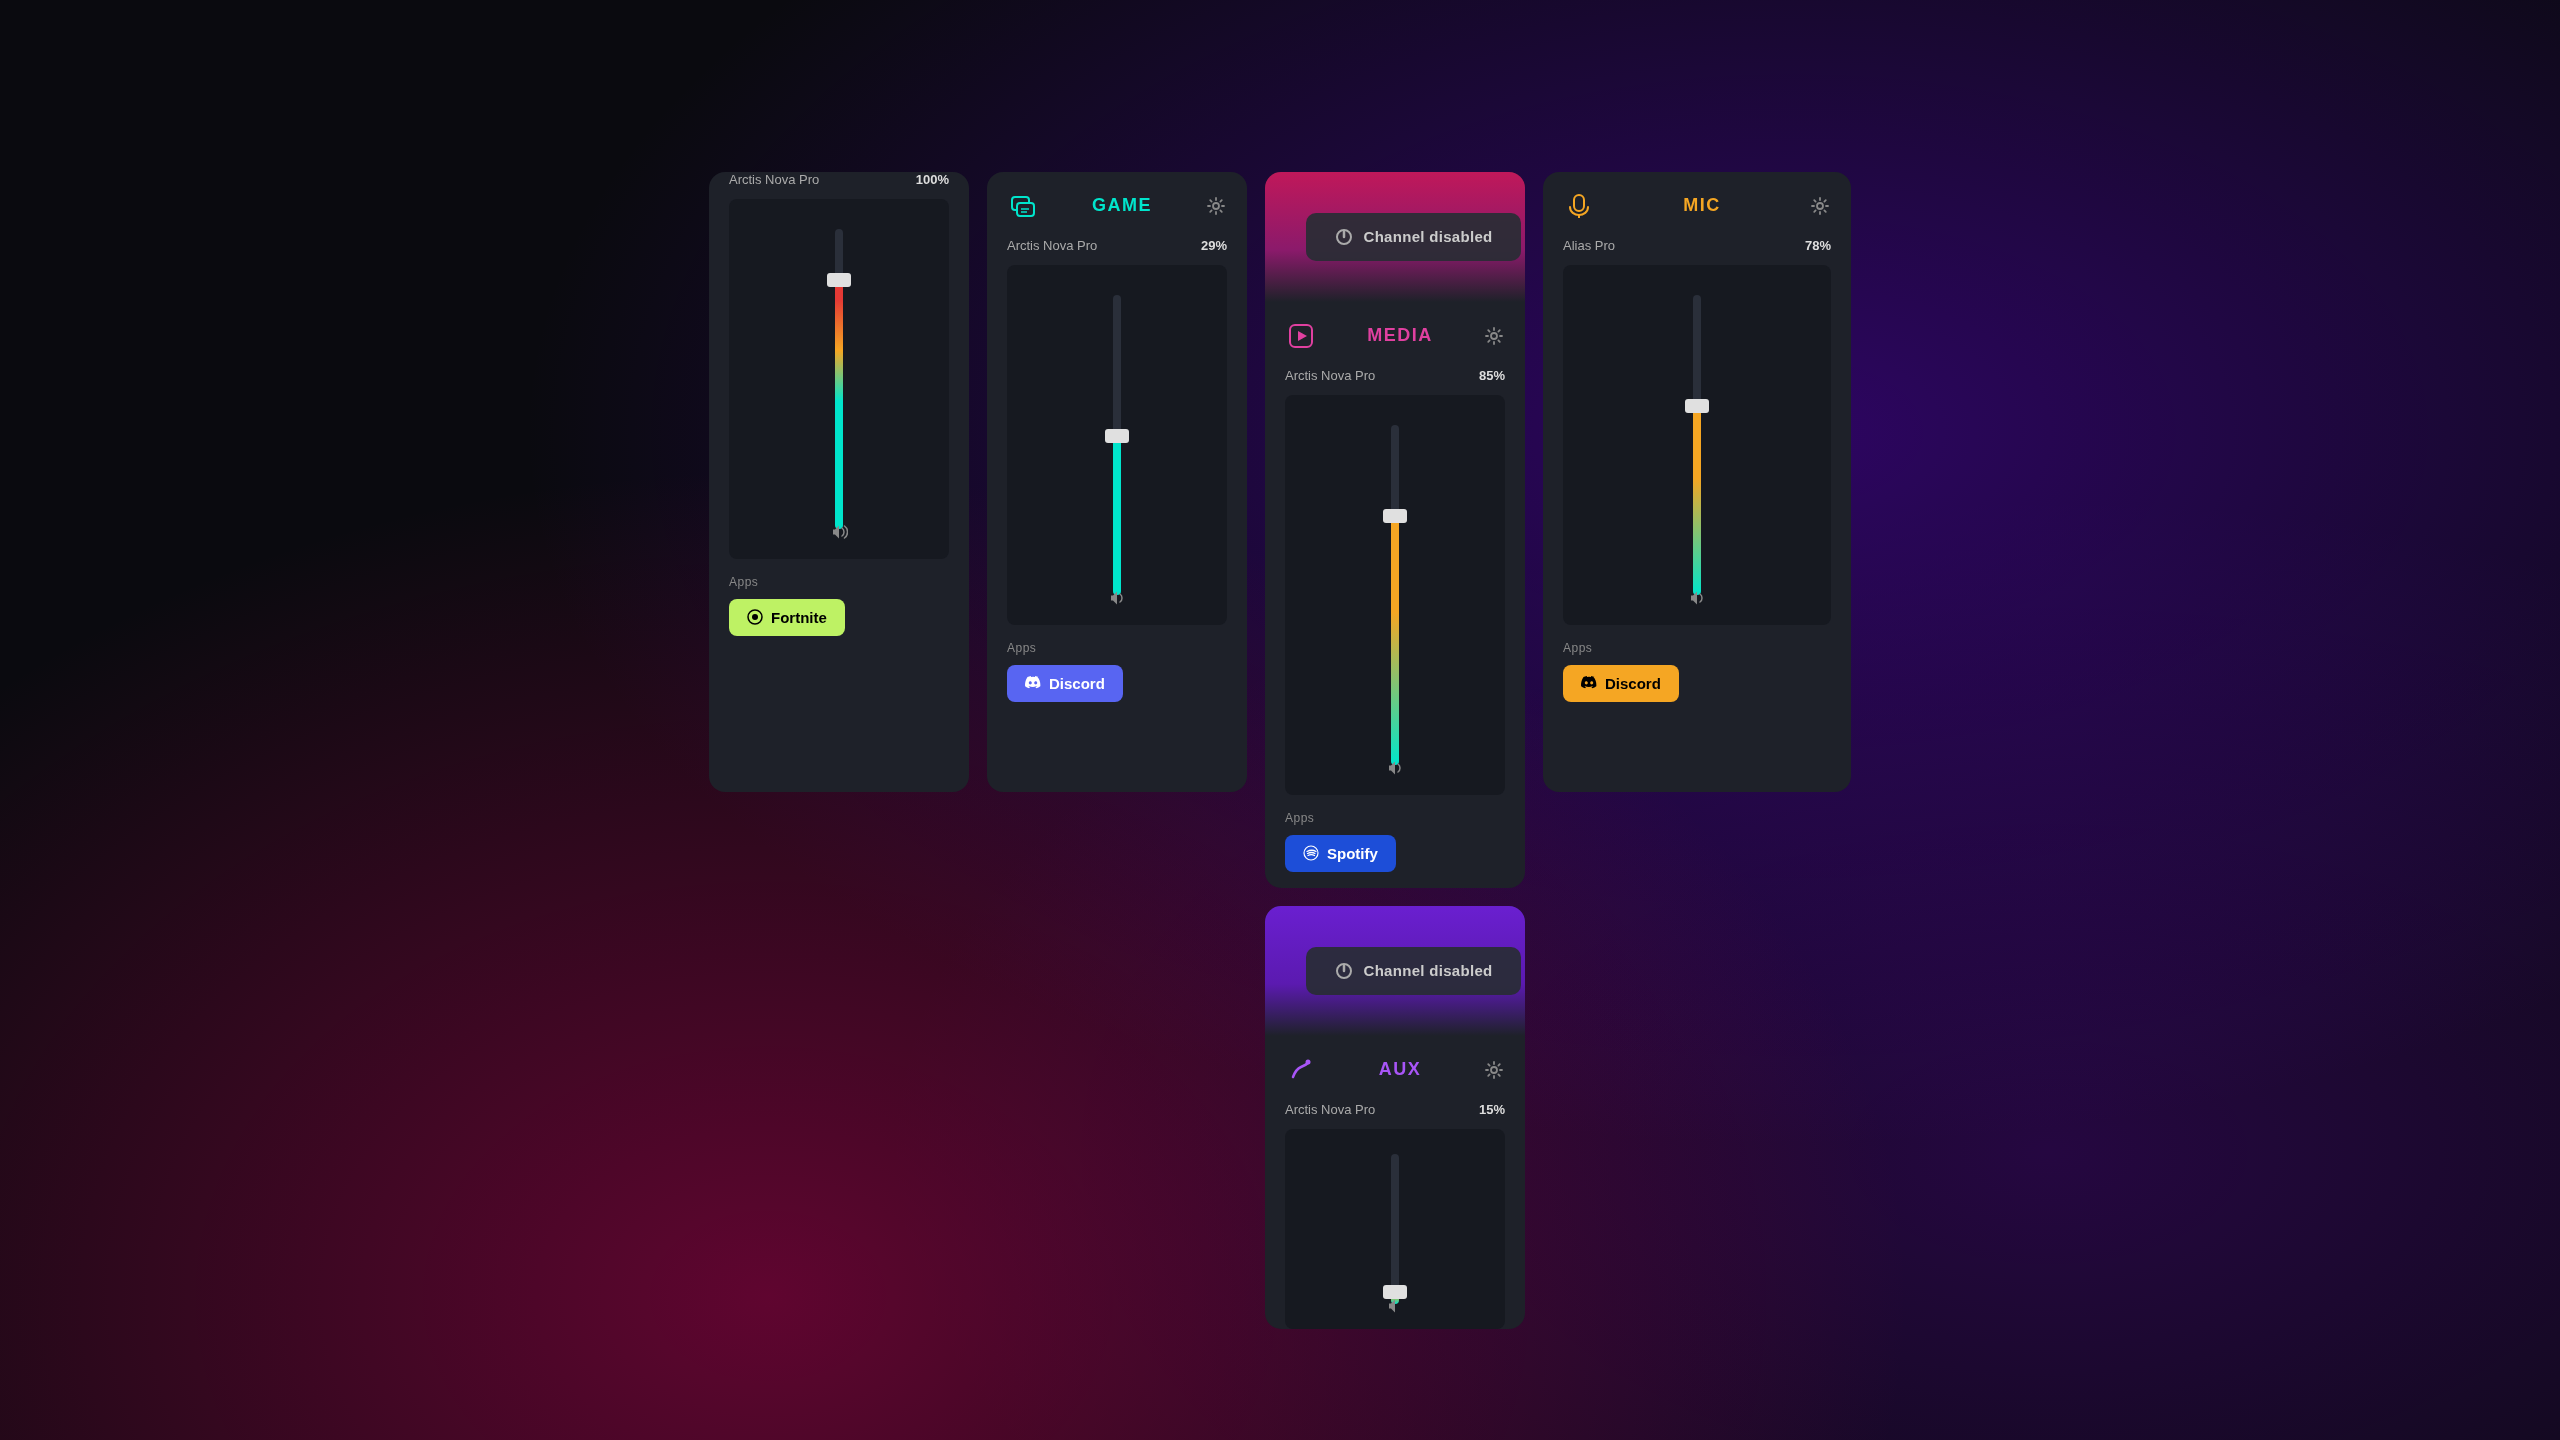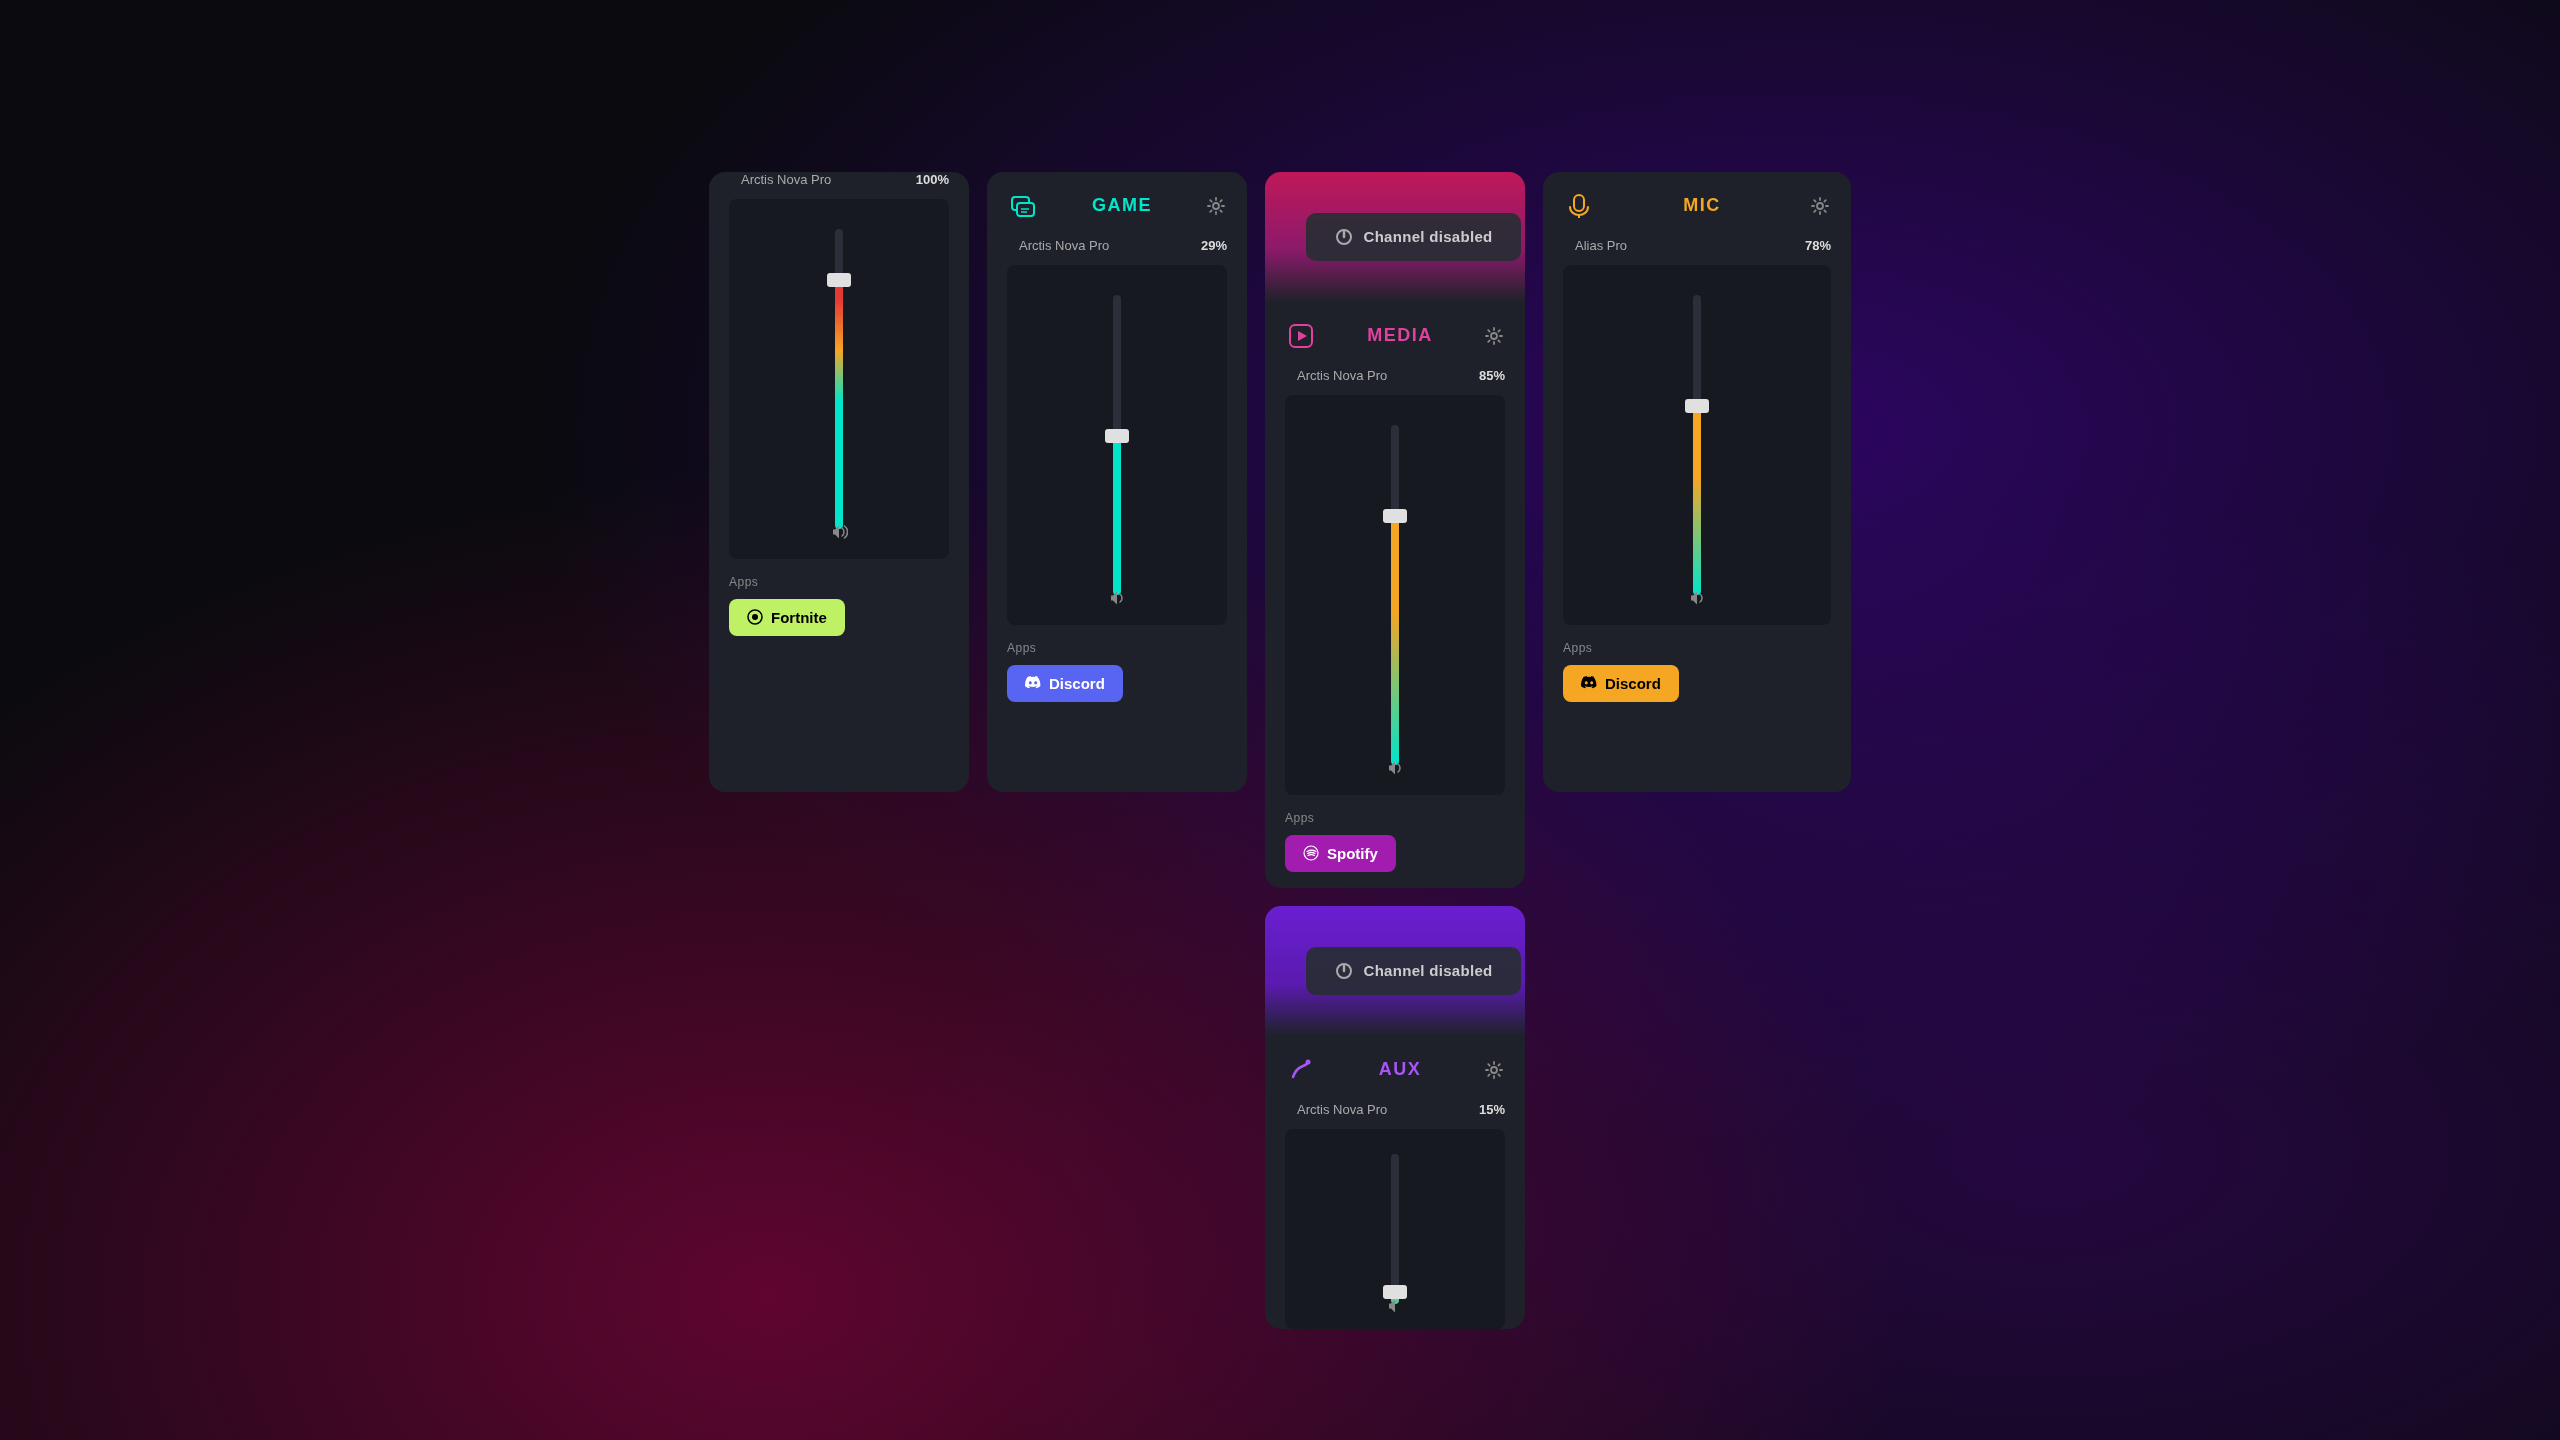--- a/index.html
+++ b/index.html
@@ -78,21 +78,20 @@
     }
 
     
     .device-row {
       display: flex;
       justify-content: space-between;
       align-items: center;
       padding: 0 20px 12px;
       font-size: 13px;
       color: #aaa;
-      margin-left: 12px;
     }
 
     .device-percent {
       color: #ddd;
       font-weight: 600;
     }
 
     
     .fader-area {
       position: relative;
@@ -172,21 +171,21 @@
     .app-button-fortnite {
       background: #bef264;
       color: #000;
     }
 
     .app-button-discord-chat {
       background: #5865f2;
     }
 
     .app-button-spotify {
-      background: #a21caf;
+      background: #1d4ed8;
     }
 
     .app-button-discord-mic {
       background: #f5a623;
       color: #000;
     }
 
     
     .game-color { color: #00e5cc; }
     .chat-color { color: #00e5cc; }

